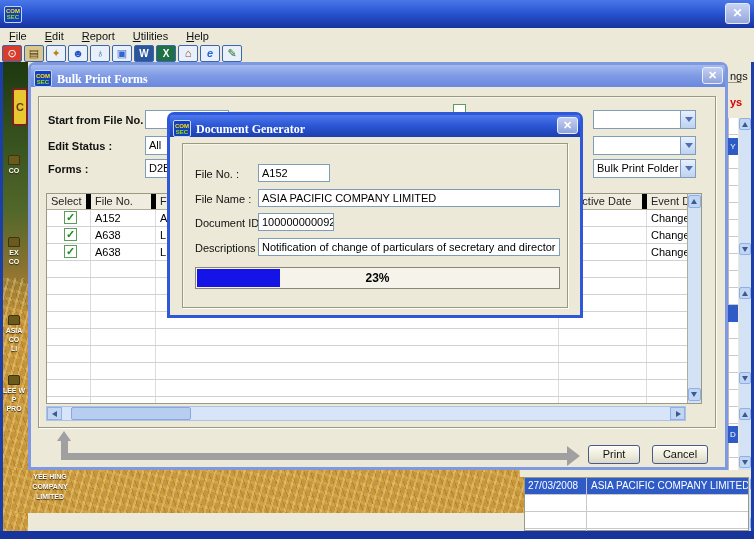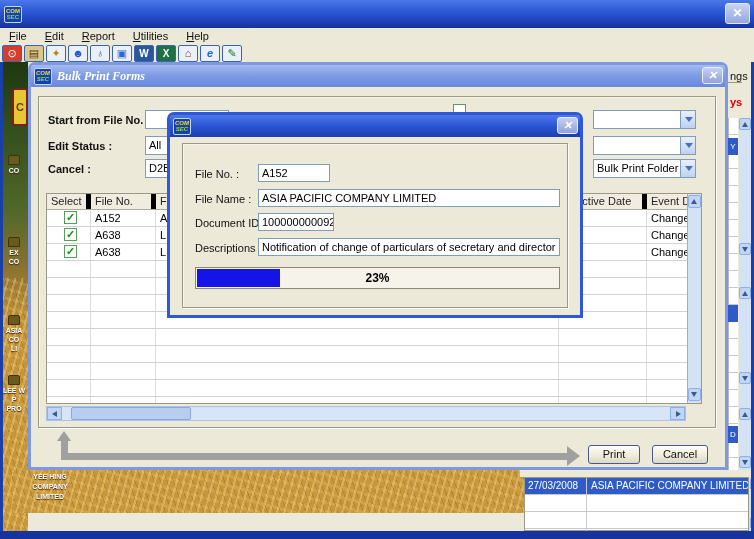--- a/index.html
+++ b/index.html
@@ -84,22 +84,22 @@
     border-right:1px solid #C9C9C9; overflow:hidden; white-space:nowrap; }
   .bb-cell-name { flex:1; font-size:10px; line-height:16px; padding-left:4px; overflow:hidden; white-space:nowrap; }
   .bb-vsb { position:absolute; left:737px; top:7px; width:14px; height:54px; background:#D4E2F6; }
   .bb-vsb .sq-arrow { left:1px; }
   .win-border-l { position:absolute; left:0; top:62px; width:3px; height:477px; background:#1A3FA8; z-index:40; }
   .win-border-r { position:absolute; left:751px; top:62px; width:3px; height:477px; background:#1A3FA8; z-index:40; }
   .win-border-b { position:absolute; left:0; top:531px; width:754px; height:8px; background:#16339E; z-index:40; }
 
   
   .dialog { position:absolute; border-radius:7px 7px 0 0; }
-  .dlg-title { position:absolute; left:0; top:0; right:0; height:22px; display:flex; align-items:center;
-    padding:0 3px; border-radius:3px 3px 0 0;font-style:italic; }
+  .dlg-title { position:absolute; left:0; top:0; right:0; height:22px; display:flex; align-items:flex-end;
+    padding:0 3px; border-radius:3px 3px 0 0; }
   .dlg-title .title { color:#fff; font-family:"Liberation Serif", serif; font-weight:bold;
     font-size:12px; margin-left:5px; white-space:nowrap; }
   .dlg-x { position:absolute; right:2px; top:2px; width:21px; height:17px; border-radius:3px;
     background:linear-gradient(180deg,#C4CFF0,#8FA2DC); border:1px solid #E8EEFA; color:#fff;
     font-size:11px; font-weight:bold; text-align:center; line-height:15px; }
   .etched { position:absolute; border:1px solid #9B9884; box-shadow:1px 1px 0 rgba(255,255,255,.85),
     inset 1px 1px 0 rgba(255,255,255,.55); }
   .fld-label { position:absolute; font-size:11px; color:#111; white-space:nowrap; }
   .fld-label.bold { font-weight:bold; }
   .tinput { position:absolute; background:#fff; border:1px solid #7F9DB9; font-size:11px;
@@ -284,21 +284,21 @@
     <div class="fld-label bold" style="left:17px; top:49px;">Start from File No. :</div>
     <div class="tinput" style="left:114px; top:45px; width:84px; height:19px;"></div>
     <div class="bulk-check"></div>
 
     <div class="fld-label bold" style="left:17px; top:75px;">Edit Status :</div>
     <div class="combo" style="left:114px; top:71px; width:110px; height:19px;">
       <span class="val">All</span>
       <span class="drop"></span>
     </div>
 
-    <div class="fld-label bold" style="left:17px; top:98px;">Cancel :</div>
+    <div class="fld-label bold" style="left:17px; top:98px;">Forms :</div>
     <div class="combo" style="left:114px; top:94px; width:110px; height:19px;">
       <span class="val">D2B</span>
       <span class="drop"></span>
     </div>
 
     <div class="combo" style="left:562px; top:45px; width:103px; height:19px;">
       <span class="val"></span>
       <span class="drop"></span>
     </div>
     <div class="combo" style="left:562px; top:71px; width:103px; height:19px;">
@@ -428,20 +428,21 @@
     <div class="pushbtn" style="left:557px; top:380px; width:52px;">Print</div>
     <div class="pushbtn" style="left:621px; top:380px; width:56px;">Cancel</div>
   </div>
 
   <div class="dialog docgen">
     <div class="dlg-title">
       <div class="logo">
         <span class="l1">COM</span>
         <span class="l2">SEC</span>
       </div>
+      <span class="title">Document Generator</span>
       <div class="dlg-x">✕</div>
     </div>
 
     <div class="etched" style="left:12px; top:28px; width:386px; height:165px;"></div>
 
     <div class="fld-label" style="left:25px; top:53px;">File No. :</div>
     <div class="tinput" style="left:88px; top:49px; width:72px; height:18px;">A152</div>
 
     <div class="fld-label" style="left:25px; top:78px;">File Name :</div>
     <div class="tinput" style="left:88px; top:74px; width:302px; height:18px;">ASIA PACIFIC COMPANY LIMITED</div>

